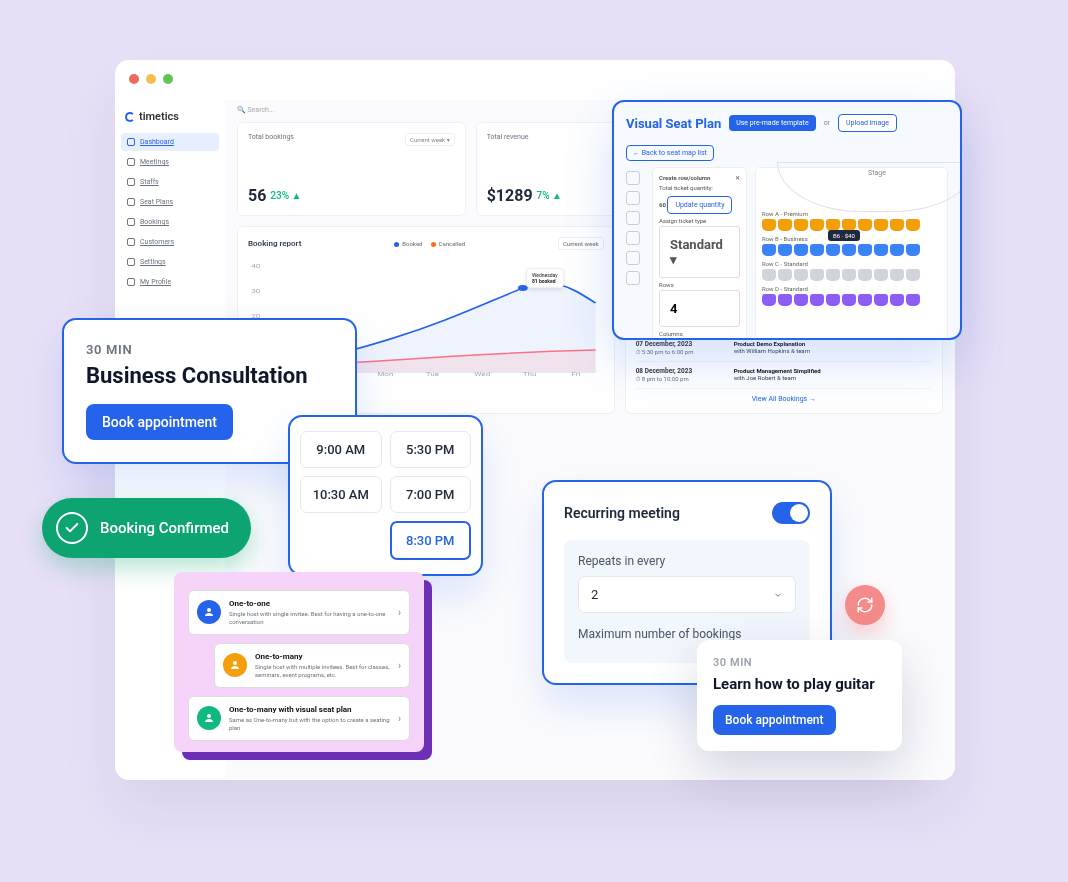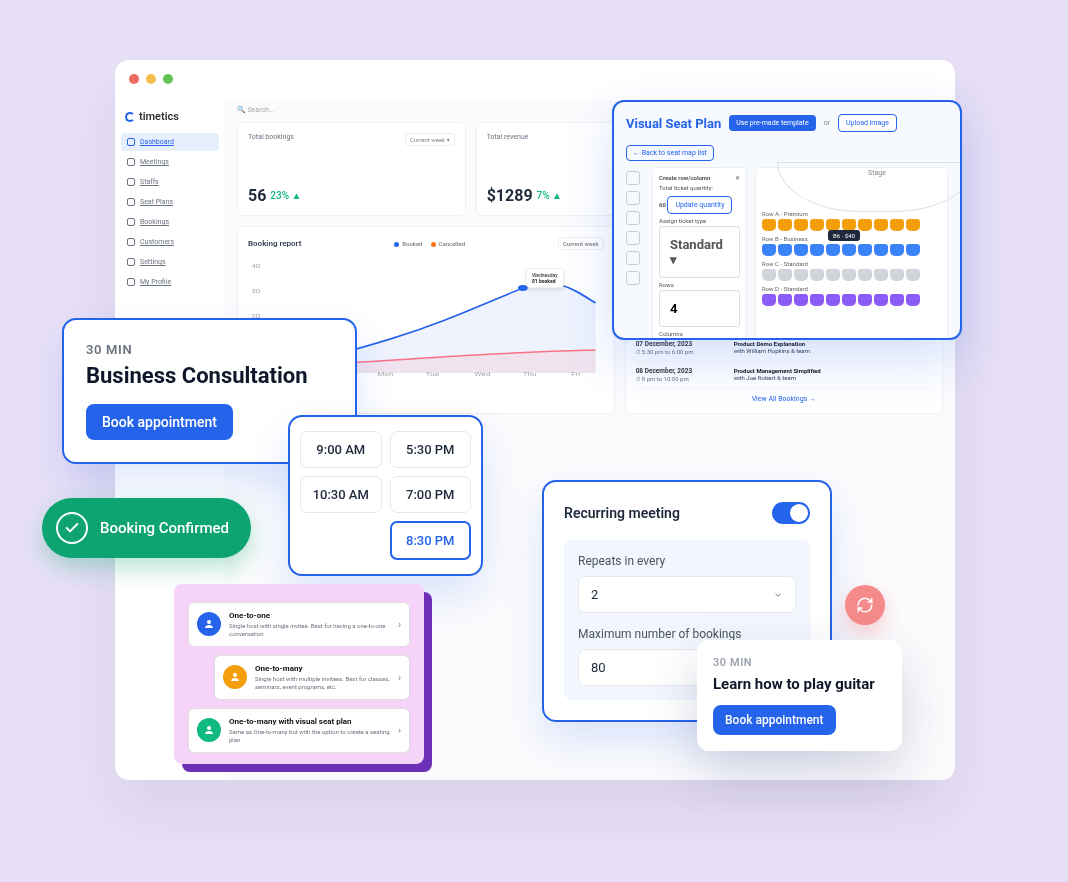--- a/index.html
+++ b/index.html
@@ -104,21 +104,21 @@
 
   .fab{position:absolute;left:845px;top:585px;width:40px;height:40px;background:#F58A8A;border-radius:50%;display:flex;align-items:center;justify-content:center;box-shadow:0 8px 20px rgba(245,138,138,.4);}
   .fab svg{width:18px;height:18px;stroke:#fff;}
 
   .learn-card{position:absolute;left:697px;top:640px;width:205px;background:#fff;border-radius:12px;padding:16px;box-shadow:0 20px 50px rgba(30,41,100,.18);}
   .learn-dur{font-size:11px;font-weight:600;color:#9ca3af;letter-spacing:.05em;}
   .learn-title{font-size:15px;font-weight:700;color:#0f172a;margin:6px 0 12px;}
   .btn-primary.sm{padding:8px 12px;font-size:12px;}
 
   
-  .types-card{position:absolute;left:174px;top:584px;width:250px;height:180px;background:#F6D4F9;border-radius:8px;padding:18px 14px;box-shadow:8px 8px 0 #6E2FB7;}
+  .types-card{position:absolute;left:174px;top:572px;width:250px;height:180px;background:#F6D4F9;border-radius:8px;padding:18px 14px;box-shadow:8px 8px 0 #6E2FB7;}
   .type-opt{background:#fff;border:1px solid #ddd;border-radius:6px;padding:8px;display:flex;align-items:center;gap:8px;margin-bottom:8px;position:relative;}
   .type-opt.o2{margin-left:26px;}
   .type-ico{width:24px;height:24px;border-radius:50%;display:flex;align-items:center;justify-content:center;flex-shrink:0;}
   .type-ico.blue{background:#2563eb;} .type-ico.orange{background:#F59E0B;} .type-ico.green{background:#10b981;}
   .type-ico svg{width:12px;height:12px;fill:#fff;}
   .type-text{font-size:6px;color:#6b7280;line-height:1.3;}
   .type-text b{font-size:8px;color:#111;display:block;margin-bottom:1px;}
   .type-chev{position:absolute;right:8px;top:50%;transform:translateY(-50%);color:#888;font-size:10px;}
 </style>
 </head>
@@ -391,23 +391,20 @@
     <div class="recur-label">Repeats in every</div>
     <div class="recur-row">
       <div class="recur-input">
           <span>2</span>
           <svg class="chev" viewBox="0 0 24 24" fill="none" stroke="#555" stroke-width="2">
             <polyline points="6 9 12 15 18 9"></polyline>
           </svg>
         </div>
     </div>
     <div class="recur-label">Maximum number of bookings</div>
-    <div class="recur-input">
-        <span>80</span>
-      </div>
   </div>
 </div>
 
 <div class="fab">
   <svg viewBox="0 0 24 24" fill="none" stroke-width="2" stroke-linecap="round">
       <path d="M3 12a9 9 0 0 1 15-6.7L21 8"></path>
       <path d="M21 3v5h-5"></path>
       <path d="M21 12a9 9 0 0 1-15 6.7L3 16"></path>
       <path d="M3 21v-5h5"></path>
     </svg>

